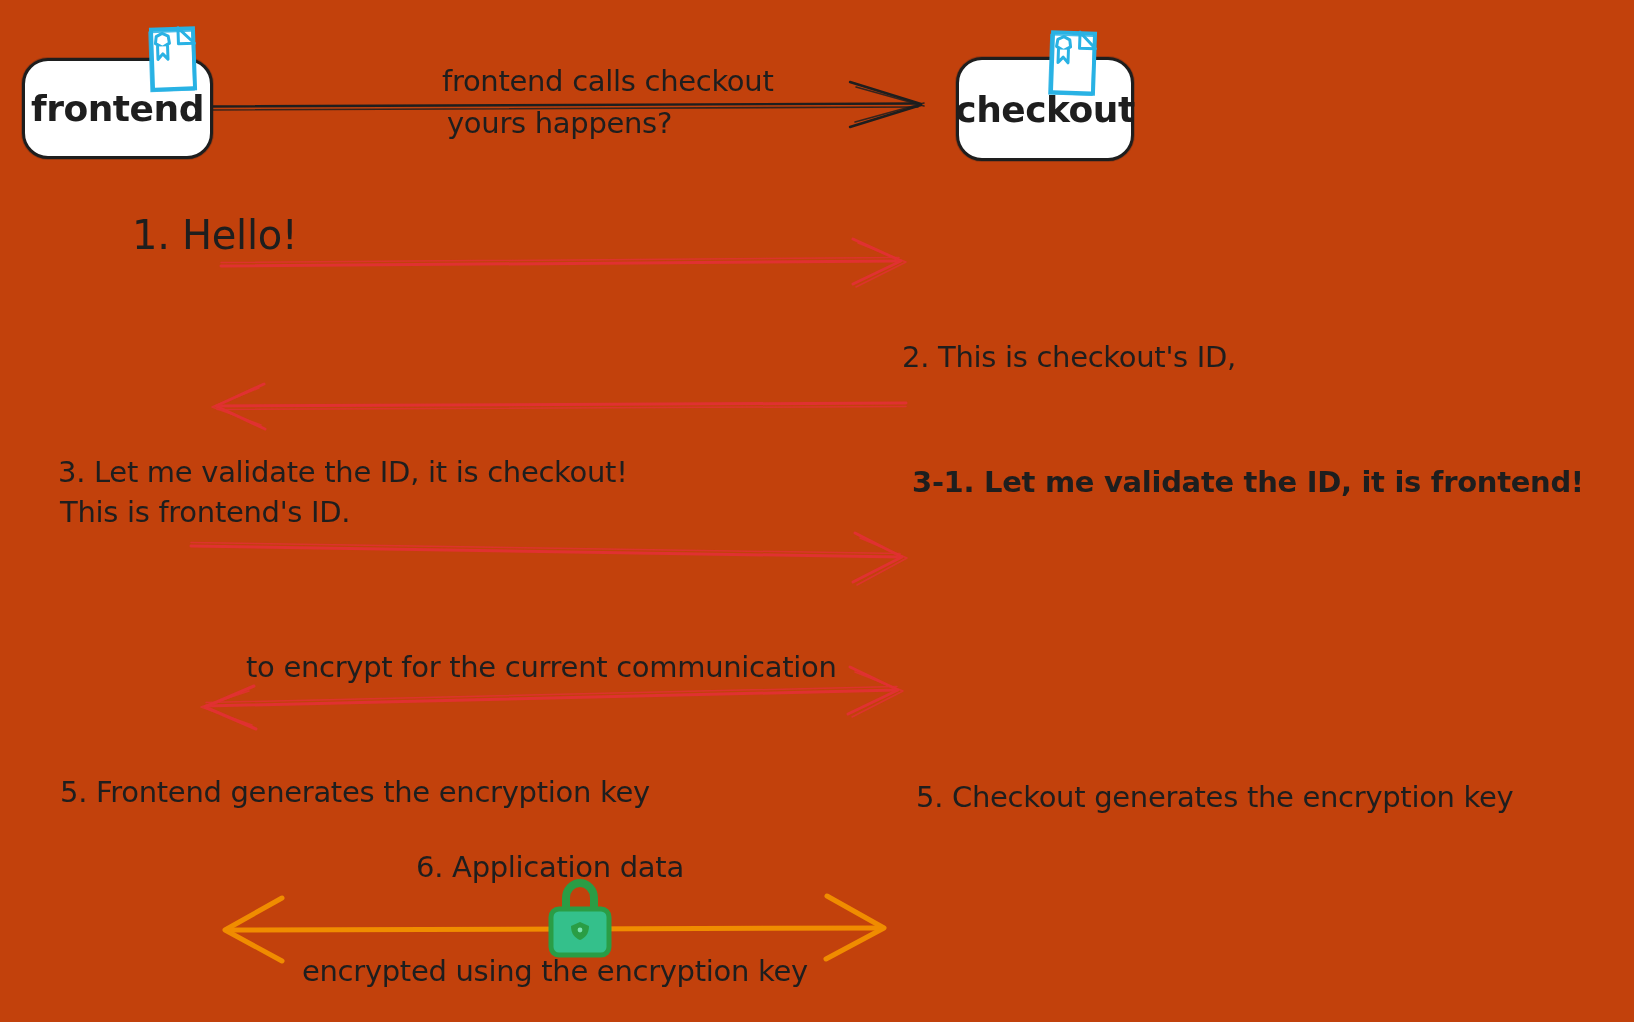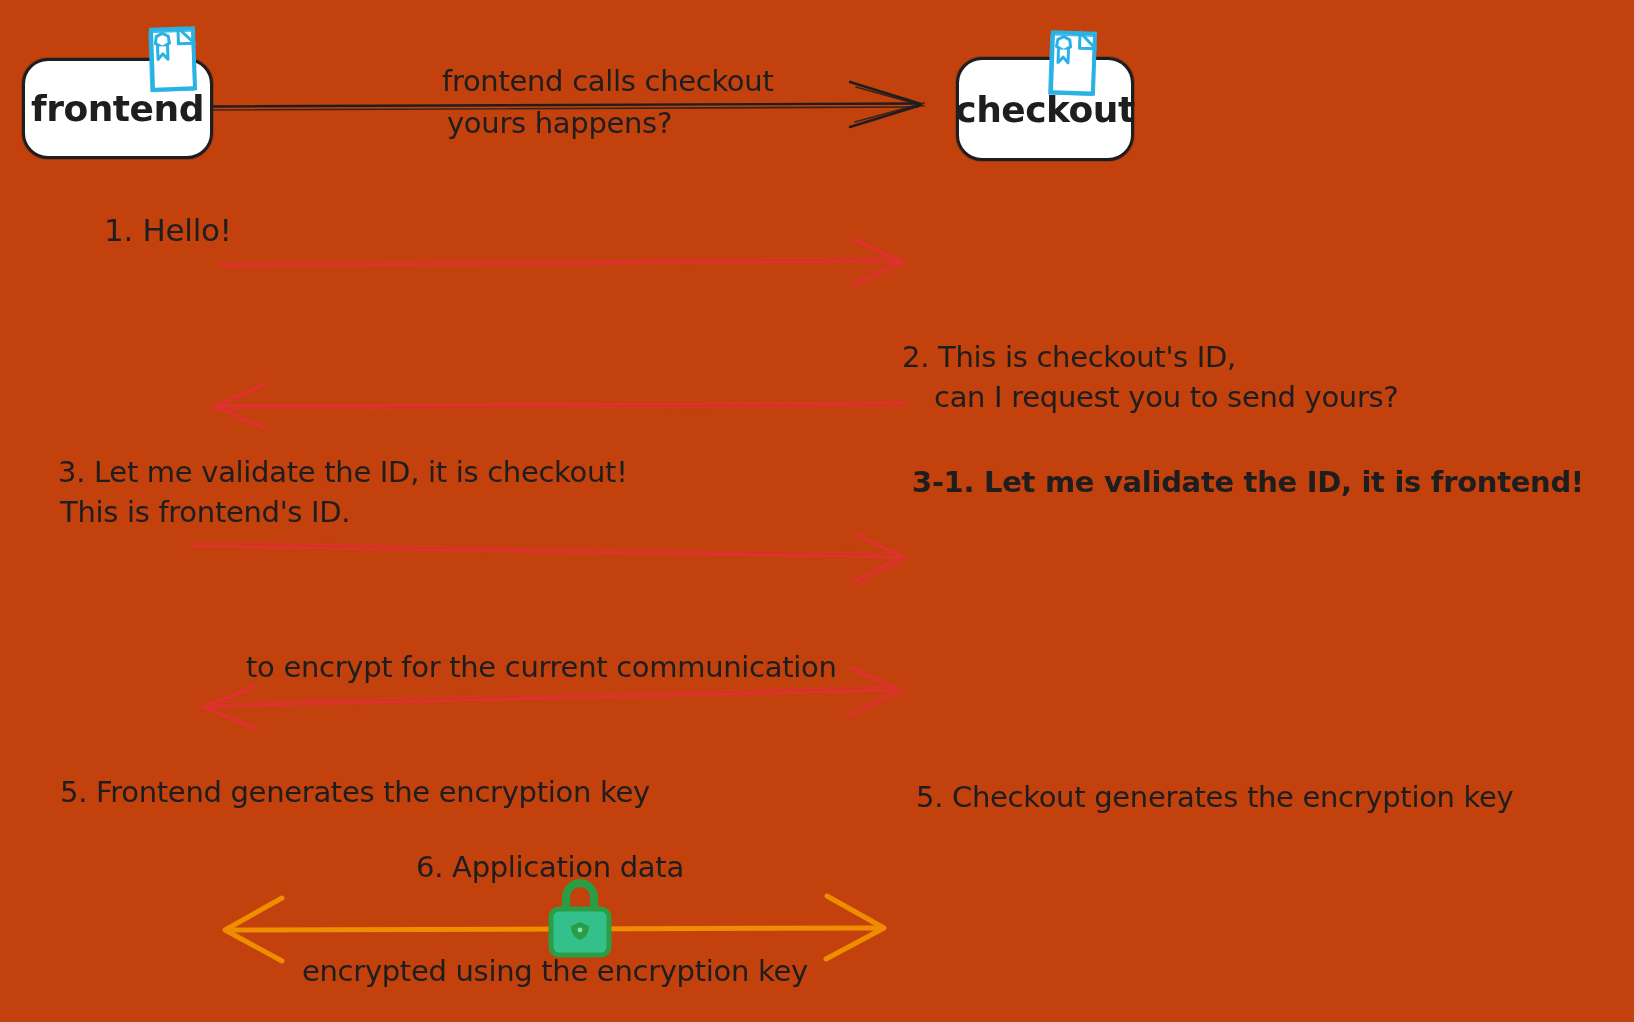--- a/index.html
+++ b/index.html
@@ -6,21 +6,21 @@
   #canvas{
     position:relative;
     width:1634px;height:1022px;
     background:#c2410c;
     overflow:hidden;
     font-family:"DejaVu Sans", sans-serif;
     color:var(--ink,#1e1e1e);
   }
   #arrow-layer{position:absolute;inset:0;z-index:1;}
   .txt{position:absolute;z-index:2;white-space:nowrap;font-weight:500;font-size:29px;letter-spacing:-0.3px;}
-  .txt.big{font-size:31px;}
+  .txt.big{font-size:40px;margin-left:28px;}
   .actor-box{
     position:absolute;z-index:2;
     border:3px solid var(--ink,#1e1e1e);
     border-radius:26px;
     background:#ffffff;
     display:flex;align-items:center;justify-content:center;
     box-shadow:0 0 0 1px rgba(30,30,30,.25);
   }
   .actor-label{font-size:36px;font-weight:600;letter-spacing:-0.5px;}
   .cert{position:absolute;z-index:3;}
@@ -115,21 +115,20 @@
       <path d="M12,22 L12,35 L17,29.5 L22,35 L22,22" stroke-width="3" fill="#ffffff"></path>
     </g>
   </svg>
 
   <div class="txt" style="left:442px;top:64px;">frontend calls checkout</div>
   <div class="txt" style="left:447px;top:106px;">yours happens?</div>
 
   <div class="txt big" style="left:104px;top:212px;">1. Hello!</div>
 
   <div class="txt" style="left:902px;top:340px;">2. This is checkout's ID,</div>
-  <div class="txt" style="left:934px;top:380px;">can I request you to send yours?</div>
 
   <div class="txt" style="left:58px;top:455px;">3. Let me validate the ID, it is checkout!</div>
   <div class="txt" style="left:60px;top:495px;">This is frontend's ID.</div>
   <div class="txt" style="left:912px;top:465px;font-weight:bold;">3-1. Let me validate the ID, it is frontend!</div>
 
   <div class="txt" style="left:246px;top:650px;">to encrypt for the current communication</div>
 
   <div class="txt" style="left:60px;top:775px;">5. Frontend generates the encryption key</div>
   <div class="txt" style="left:916px;top:780px;">5. Checkout generates the encryption key</div>
 

